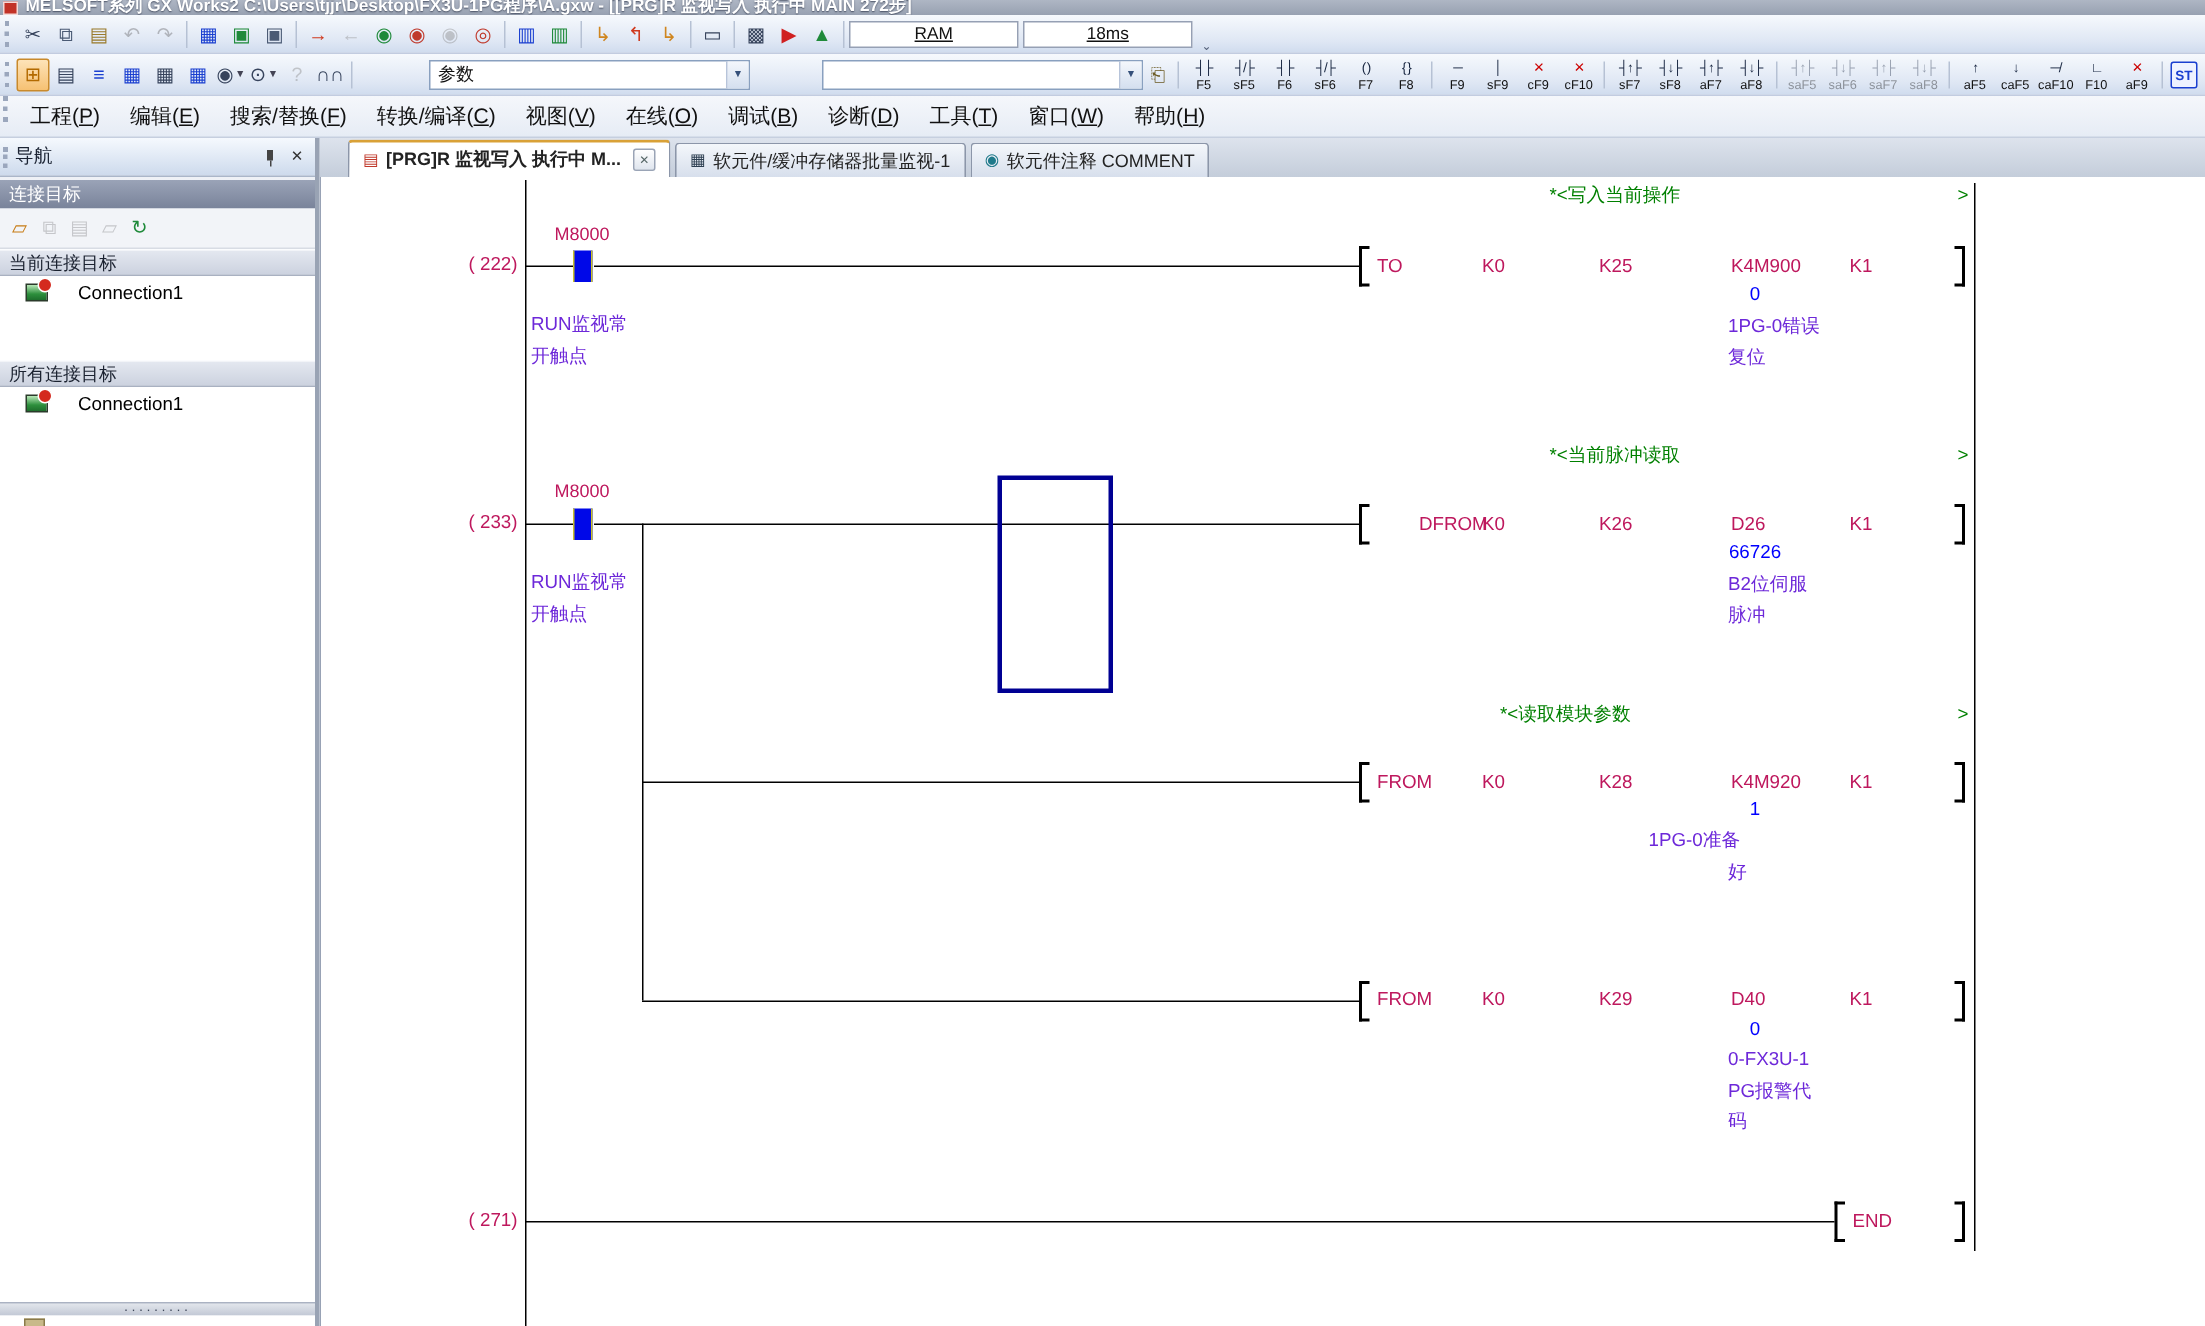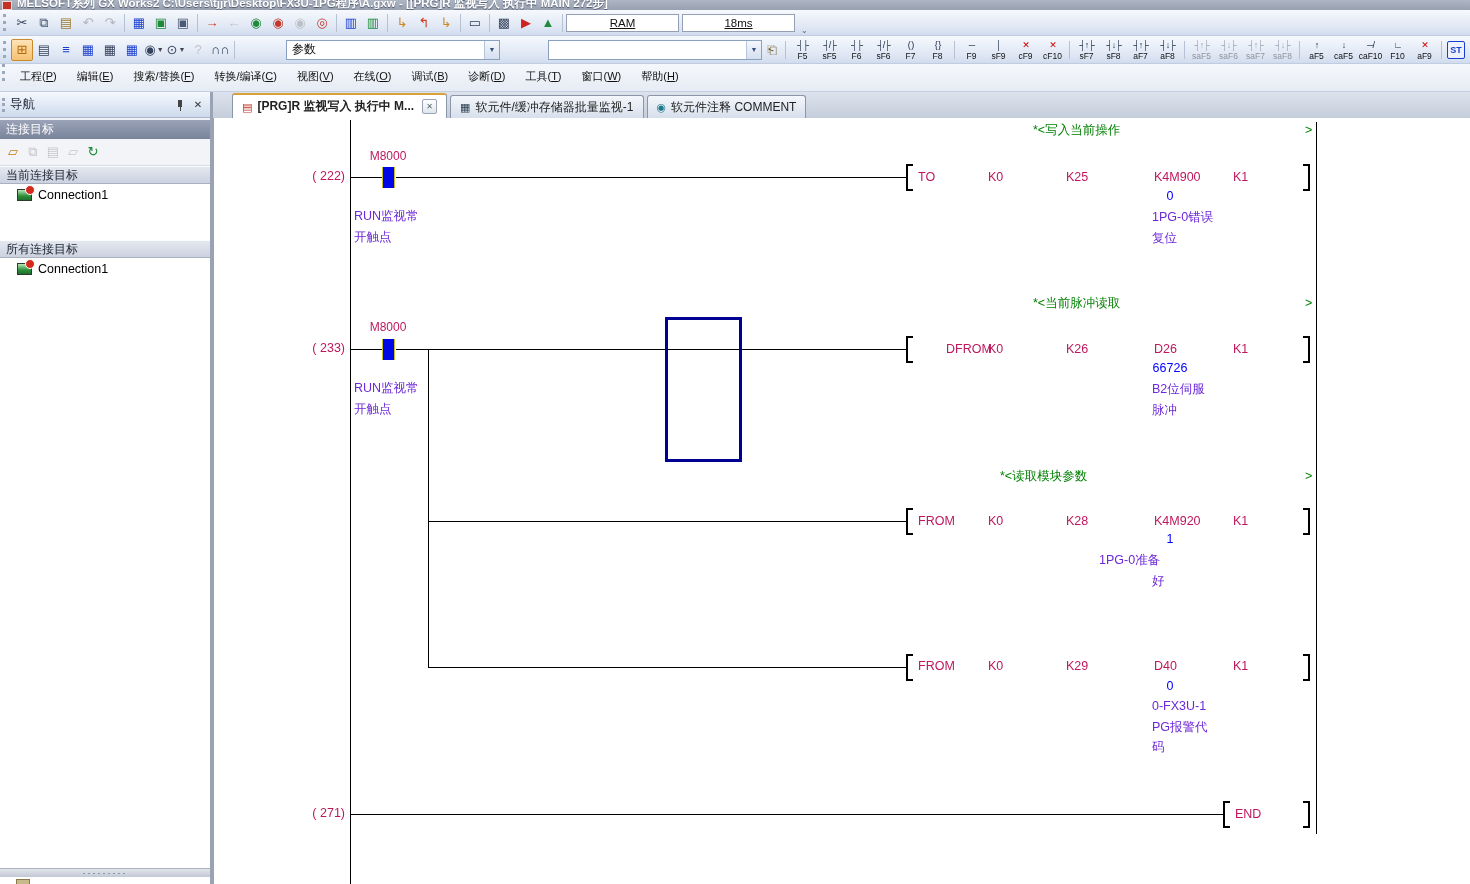--- a/index.html
+++ b/index.html
@@ -29,21 +29,21 @@
 .combo { height:20px; background:#fff; border:1px solid #89a0bf; display:flex; align-items:flex-start; padding-left:5px; font-size:12px; color:#111; flex:none;margin-left:48px; }
 .combo .arrow { margin-left:auto; width:15px; height:18px; border-left:1px solid #b7c4da; background:linear-gradient(#f4f7fc,#d4dfef); display:flex; align-items:center; justify-content:center; font-size:7px; color:#35507a; }
 .docbtn { width:20px; height:22px; display:flex; align-items:center; justify-content:center; font-size:12px; color:#6b5a23; flex:none; }
 .fkey { width:27px; height:25px; display:flex; flex-direction:column; align-items:center; justify-content:center; flex:none; }
 .fkey .sym { font-size:9px; height:12px; line-height:12px; color:#16243f; letter-spacing:-1px; white-space:nowrap; }
 .fkey .sym.red { color:#c00; font-weight:bold; }
 .fkey .lbl { font-size:8.5px; height:10px; line-height:10px; color:#111; }
 .fkey.gray { opacity:.4; }
 
 
-.menubar { height:28px; background:linear-gradient(#f5f7fb,#e6ecf5); border-bottom:1px solid #c6cfdf; display:flex; align-items:flex-start; font-size:11px; color:#111; flex:none; }
+.menubar { height:28px; background:linear-gradient(#f5f7fb,#e6ecf5); border-bottom:1px solid #c6cfdf; display:flex; align-items:flex-start; font-size:14px; color:#111; flex:none; }
 .menu-item { padding:5px 10px; cursor:default; }
 
 
 .main { flex:1; display:flex; min-height:0; }
 
 
 .nav { width:213px; flex:none; background:#eef1f6; border-right:3px solid #99a3b4; display:flex; flex-direction:column; position:relative; }
 .nav-title { height:26px; background:linear-gradient(#f5f9fe,#cddaec); border-bottom:1px solid #aab6c9; display:flex; align-items:center; font-size:12.5px; color:#1c2434; padding-right:4px; }
 .nav-title .grip { height:14px; }
 .nav-title .t { flex:1; }
@@ -52,21 +52,21 @@
 .pin::before { content:''; position:absolute; left:3px; top:1px; width:4px; height:7px; background:#444; }
 .pin::after { content:''; position:absolute; left:4.5px; top:8px; width:1px; height:4px; background:#444; }
 .nav-gap { height:2px; }
 .nav-band { height:19px; background:linear-gradient(#9aa3b7,#79839a); color:#fff; font-size:12px; display:flex; align-items:center; padding:0 6px; }
 .nav-tools { height:27px; background:#f2f4f8; border-bottom:1px solid #d8dce4; display:flex; align-items:center; padding-left:3px; }
 .nav-tools .tbtn { min-width:20px; height:20px; }
 .nav-sub { height:18px; background:linear-gradient(#e4e8f0,#ccd2df); border-top:1px solid #fbfcfe; border-bottom:1px solid #a9b1c1; font-size:12px; color:#1b2230; display:flex; align-items:center; padding:0 6px; }
 .nav-list { background:#fff; }
 .nav-list.l1 { height:56px; }
 .nav-list.l2 { flex:1; }
-.nav-item { height:22px; display:flex; align-items:center; gap:6px; padding-left:17px; font-size:12.5px; color:#000; }
+.nav-item { height:22px; display:flex; align-items:center; gap:20px; padding-left:17px; font-size:12.5px; color:#000; }
 .plc-icon { width:15px; height:12px; background:linear-gradient(#b9e8b9,#2d8f3c 60%,#1e6e2c); border:1px solid #2b3b2b; position:relative; flex:none; }
 .plc-icon::after { content:''; position:absolute; right:-4px; top:-5px; width:8px; height:8px; border-radius:50%; background:#d42a1e; border:1px solid #fff; }
 .nav-splitter { height:9px; background:linear-gradient(#e2e6ec,#c2c8d5); border-top:1px solid #aab2c2; display:flex; align-items:center; justify-content:center; font-size:9px; letter-spacing:2px; color:#3c4558; line-height:5px; flex:none; }
 .nav-bottom { height:7px; background:#fff; position:relative; }
 .nav-bottom::before { content:''; position:absolute; left:16px; top:2px; width:12px; height:5px; background:#c8b98a; border:1px solid #8a7a4a; }
 
 
 .docarea { flex:1; display:flex; flex-direction:column; min-width:0; background:#c9d1df; }
 .tabbar { height:26px; flex:none; background:linear-gradient(#dde3ed,#c4cdda); display:flex; align-items:flex-end; padding-left:19px; gap:3px; }
 .tab { height:23px; display:flex; align-items:center; gap:5px; padding:0 9px; font-size:12px; color:#222; background:linear-gradient(#f4f7fb,#d7dfec); border:1px solid #8c96a9; border-bottom:none; border-radius:3px 3px 0 0; white-space:nowrap; }

